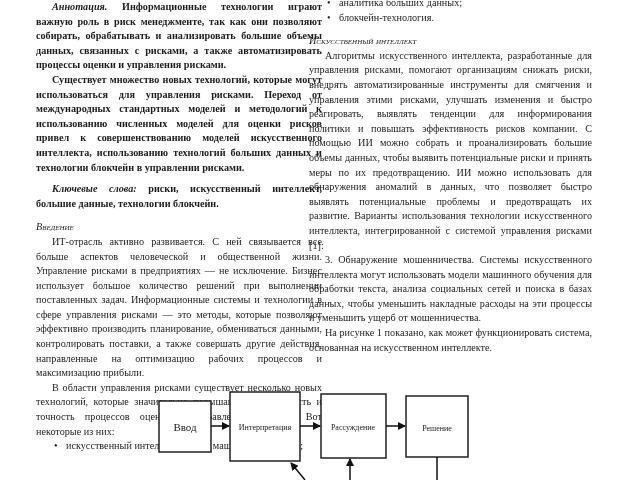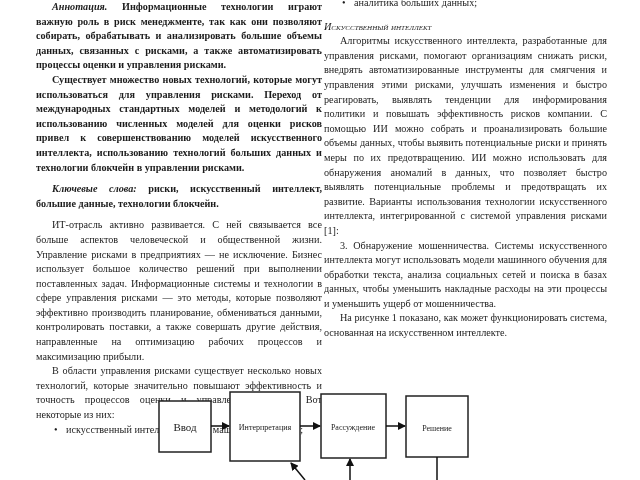--- a/index.html
+++ b/index.html
@@ -1,20 +1,20 @@
 <!DOCTYPE html>
 <html><head>
 <meta charset="utf-8">
 <style>
   html, body { margin:0; padding:0; background:#ffffff; }
   body { width:640px; height:480px; overflow:hidden; position:relative;
          font-family:"Liberation Serif", "DejaVu Serif", serif; color:#1c1c1c; }
   .col { position:absolute; top:0; width:286px; font-size:10.2px; line-height:14.6px; text-align:justify; }
   .col.left { left:36px; }
-  .col.right { left:324px; width:283px; }
+  .col.right { left:309px; width:283px; }
   p { margin:0; text-indent:16px; }
   .bold { font-weight:bold; }
   .it { font-style:italic; font-weight:bold; }
   .gap { height:7px; }
   .heading { text-align:left; font-variant:small-caps; text-indent:0; margin-top:2px;font-style:italic; }
   ul { margin:0; padding:0; list-style:none; }
   li { position:relative; padding-left:30px; text-align:left; }
   li::before { content:"\2022"; position:absolute; left:18px; }
   #diagram { position:absolute; left:0; top:380px; width:640px; height:100px; }
   .box-label { font-family:"Liberation Serif", "DejaVu Serif", serif; fill:#222; }
@@ -27,30 +27,32 @@
     <span class="it">Аннотация.</span>
     <span>Информационные технологии играют важную роль в риск менеджменте, так как они позволяют собирать, обрабатывать и анализировать большие объемы данных, связанных с рисками, а также автоматизировать процессы оценки и управления рисками.</span>
   </p>
   <p class="bold">Существует множество новых технологий, которые могут использоваться для управления рисками. Переход от международных стандартных моделей и методологий к использованию численных моделей для оценки рисков привел к совершенствованию моделей искусственного интеллекта, использованию технологий больших данных и технологии блокчейн в управлении рисками.</p>
   <div class="gap"></div>
   <p class="bold">
     <span class="it">Ключевые слова:</span>
     <span>риски, искусственный интеллект, большие данные, технологии блокчейн.</span>
   </p>
   <div class="gap"></div>
+  <p class="heading">Введение</p>
   <p>ИТ-отрасль активно развивается. С ней связывается все больше аспектов человеческой и общественной жизни. Управление рисками в предприятиях — не исключение. Бизнес использует большое количество решений при выполнении поставленных задач. Информационные системы и технологии в сфере управления рисками — это методы, которые позволяют эффективно производить планирование, обмениваться данными, контролировать поставки, а также совершать другие действия, направленные на оптимизацию рабочих процессов и максимизацию прибыли.</p>
   <p>В области управления рисками существует несколько новых технологий, которые значительно повышают эффективность и точность процессов оценки и управления рисками. Вот некоторые из них:</p>
   <ul>
     <li>искусственный интеллект (ИИ) и машинное обучение;</li>
   </ul>
 </div>
 
 <div class="col right">
   <ul style="margin-top:-4px">
     <li>аналитика больших данных;</li>
+    <li>блокчейн-технология.</li>
   </ul>
   <div class="gap"></div>
   <p class="heading">Искусственный интеллект</p>
   <p>Алгоритмы искусственного интеллекта, разработанные для управления рисками, помогают организациям снижать риски, внедрять автоматизированные инструменты для смягчения и управления этими рисками, улучшать изменения и быстро реагировать, выявлять тенденции для информирования политики и повышать эффективность рисков компании. С помощью ИИ можно собрать и проанализировать большие объемы данных, чтобы выявить потенциальные риски и принять меры по их предотвращению. ИИ можно использовать для обнаружения аномалий в данных, что позволяет быстро выявлять потенциальные проблемы и предотвращать их развитие. Варианты использования технологии искусственного интеллекта, интегрированной с системой управления рисками [1]:</p>
   <p>3. Обнаружение мошенничества. Системы искусственного интеллекта могут использовать модели машинного обучения для обработки текста, анализа социальных сетей и поиска в базах данных, чтобы уменьшить накладные расходы на эти процессы и уменьшить ущерб от мошенничества.</p>
   <p>На рисунке 1 показано, как может функционировать система, основанная на искусственном интеллекте.</p>
 </div>
 
 <svg id="diagram" viewBox="0 0 640 100" xmlns="http://www.w3.org/2000/svg">
   <defs>

